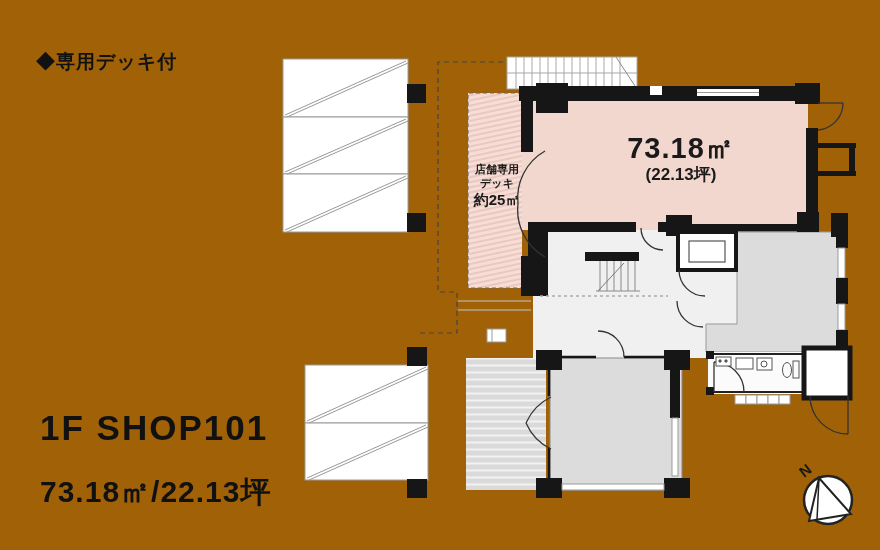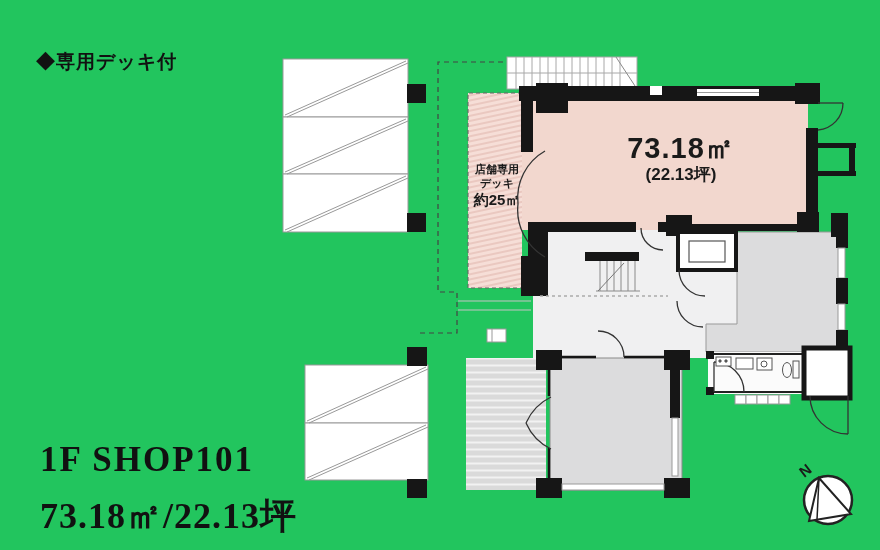--- a/index.html
+++ b/index.html
@@ -1,22 +1,22 @@
 <!DOCTYPE html>
 <html><head>
 <meta charset="utf-8">
 <style>
   html,body{margin:0;padding:0;background:#ffffff;}
-  .stage{position:relative;width:880px;height:550px;background:#22c55e;overflow:hidden;
+  .stage{position:relative;width:880px;height:550px;background:#a16207;overflow:hidden;
          font-family:"Liberation Sans", sans-serif;color:#111;}
   .features{position:absolute;left:36px;top:44px;font-weight:700;font-size:19px;
             letter-spacing:1px;line-height:36px;white-space:nowrap;}
-  .title-block{position:absolute;left:40px;top:440px;font-weight:700;white-space:nowrap;font-family:Liberation Serif, serif;}
+  .title-block{position:absolute;left:40px;top:408px;font-weight:700;white-space:nowrap;}
   .title-line1{font-size:35px;letter-spacing:2px;}
-  .title-line2{font-size:36px;margin-top:12px;letter-spacing:1px;}
+  .title-line2{font-size:30px;margin-top:24px;letter-spacing:1px;}
   svg text{font-family:"Liberation Sans", sans-serif;font-weight:700;fill:#1a1a1a;}
 </style>
 </head>
 <body>
 
 <div class="stage">
 
   
   <div class="features">
     <div>◆専用デッキ付</div>

